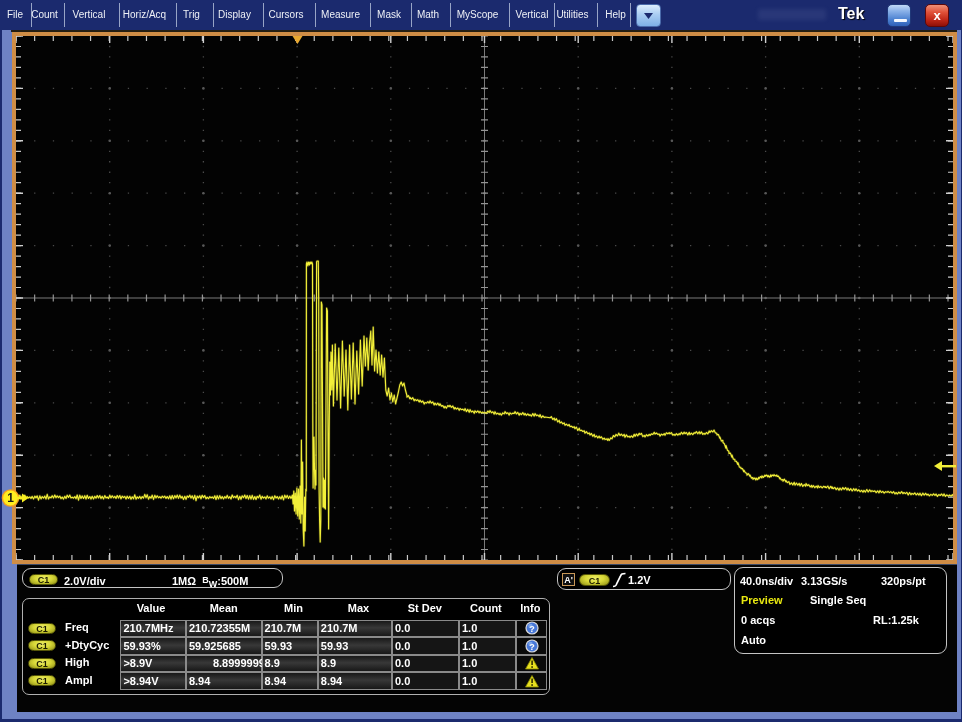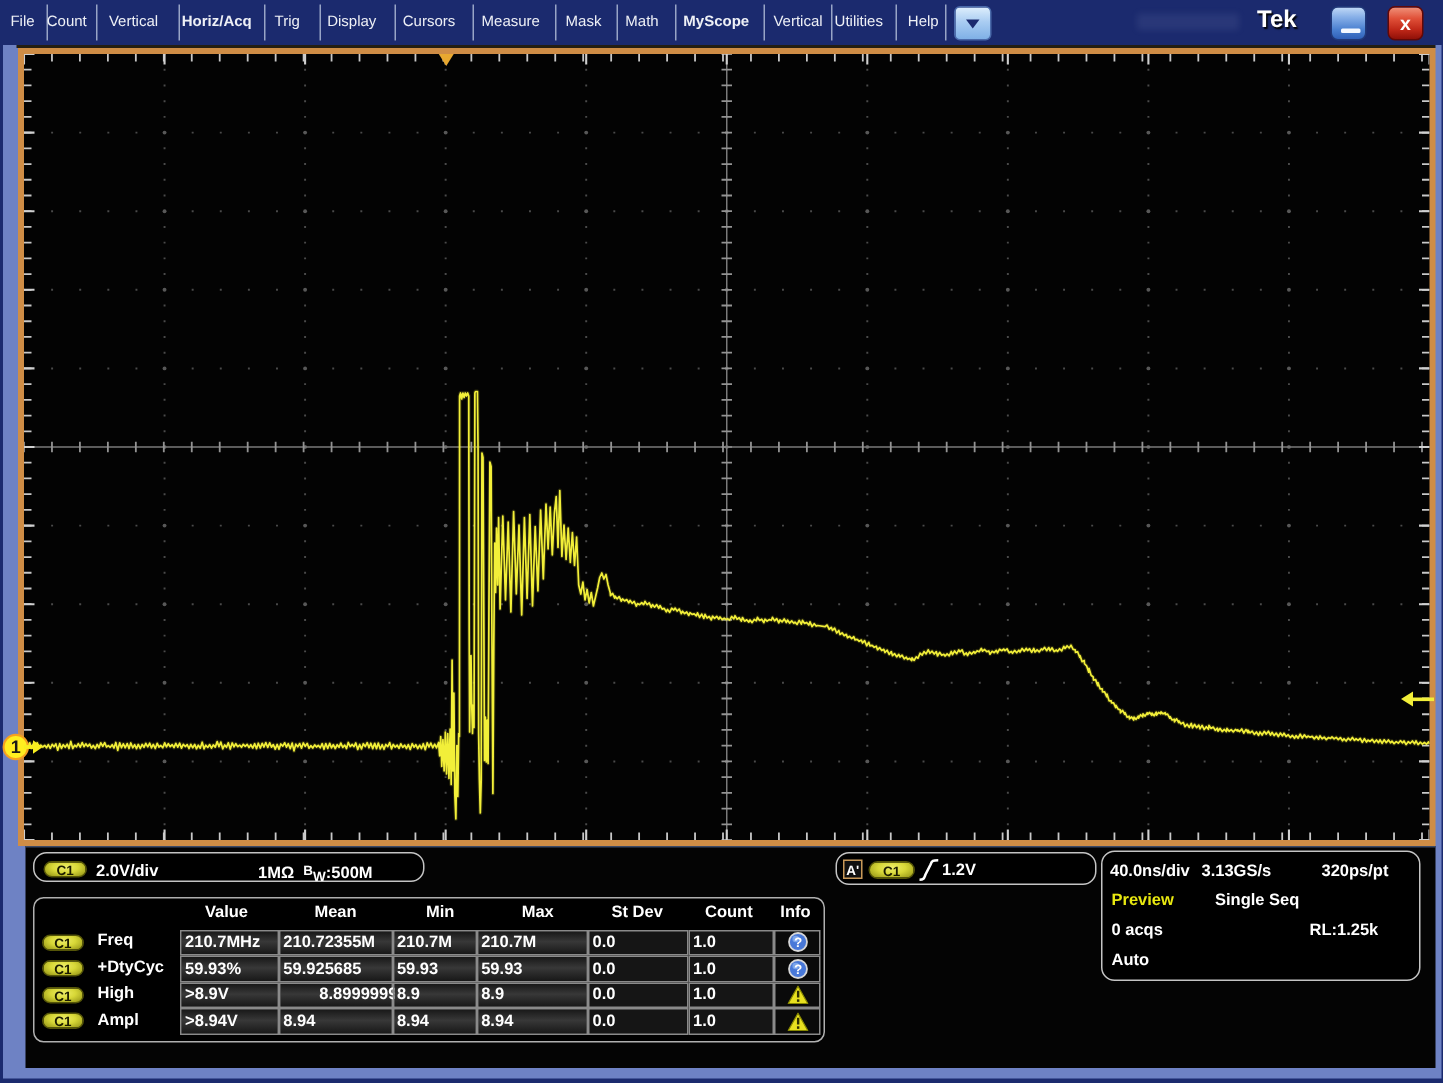--- a/index.html
+++ b/index.html
@@ -30,35 +30,35 @@
 <div id="grat" class="abs"></div>
 <div id="bottompanel" class="abs"></div>
 <div class="abs" style="left:17px;top:564px;width:940px;height:1px;background:#3c4a66;"></div>
 
 <div class="mi" style="left:15px;">File</div>
 <div class="sep" style="left:31px;"></div>
 <div class="mi" style="left:44.5px;">Count</div>
 <div class="sep" style="left:63.5px;"></div>
 <div class="mi" style="left:89px;">Vertical</div>
 <div class="sep" style="left:118.5px;"></div>
-<div class="mi" style="left:144.5px;font-weight:bold;">Horiz/Acq</div>
+<div class="mi" style="left:144.5px;">Horiz/Acq</div>
 <div class="sep" style="left:176px;"></div>
 <div class="mi" style="left:191.5px;">Trig</div>
 <div class="sep" style="left:212.5px;"></div>
 <div class="mi" style="left:234.5px;">Display</div>
 <div class="sep" style="left:262.5px;"></div>
 <div class="mi" style="left:286px;">Cursors</div>
 <div class="sep" style="left:315px;"></div>
 <div class="mi" style="left:340.5px;">Measure</div>
 <div class="sep" style="left:370px;"></div>
 <div class="mi" style="left:389px;">Mask</div>
 <div class="sep" style="left:411px;"></div>
 <div class="mi" style="left:428px;">Math</div>
 <div class="sep" style="left:450px;"></div>
-<div class="mi" style="left:477.5px;font-weight:bold;">MyScope</div>
+<div class="mi" style="left:477.5px;">MyScope</div>
 <div class="sep" style="left:508.5px;"></div>
 <div class="mi" style="left:532px;">Vertical</div>
 <div class="sep" style="left:554px;"></div>
 <div class="mi" style="left:572.5px;">Utilities</div>
 <div class="sep" style="left:597.3px;"></div>
 <div class="mi" style="left:615.5px;">Help</div>
 <div class="sep" style="left:630.2px;"></div>
 <div class="abs" style="left:636px;top:4px;width:25px;height:23px;border-radius:4px;background:linear-gradient(180deg,#ddeefc 0%,#aacdf2 45%,#7fb0e6 100%);border:1px solid #4a6aaa;">
 <svg width="23" height="21">
       <polygon points="7,8 16,8 11.5,14" fill="#1b2a6e"></polygon>

